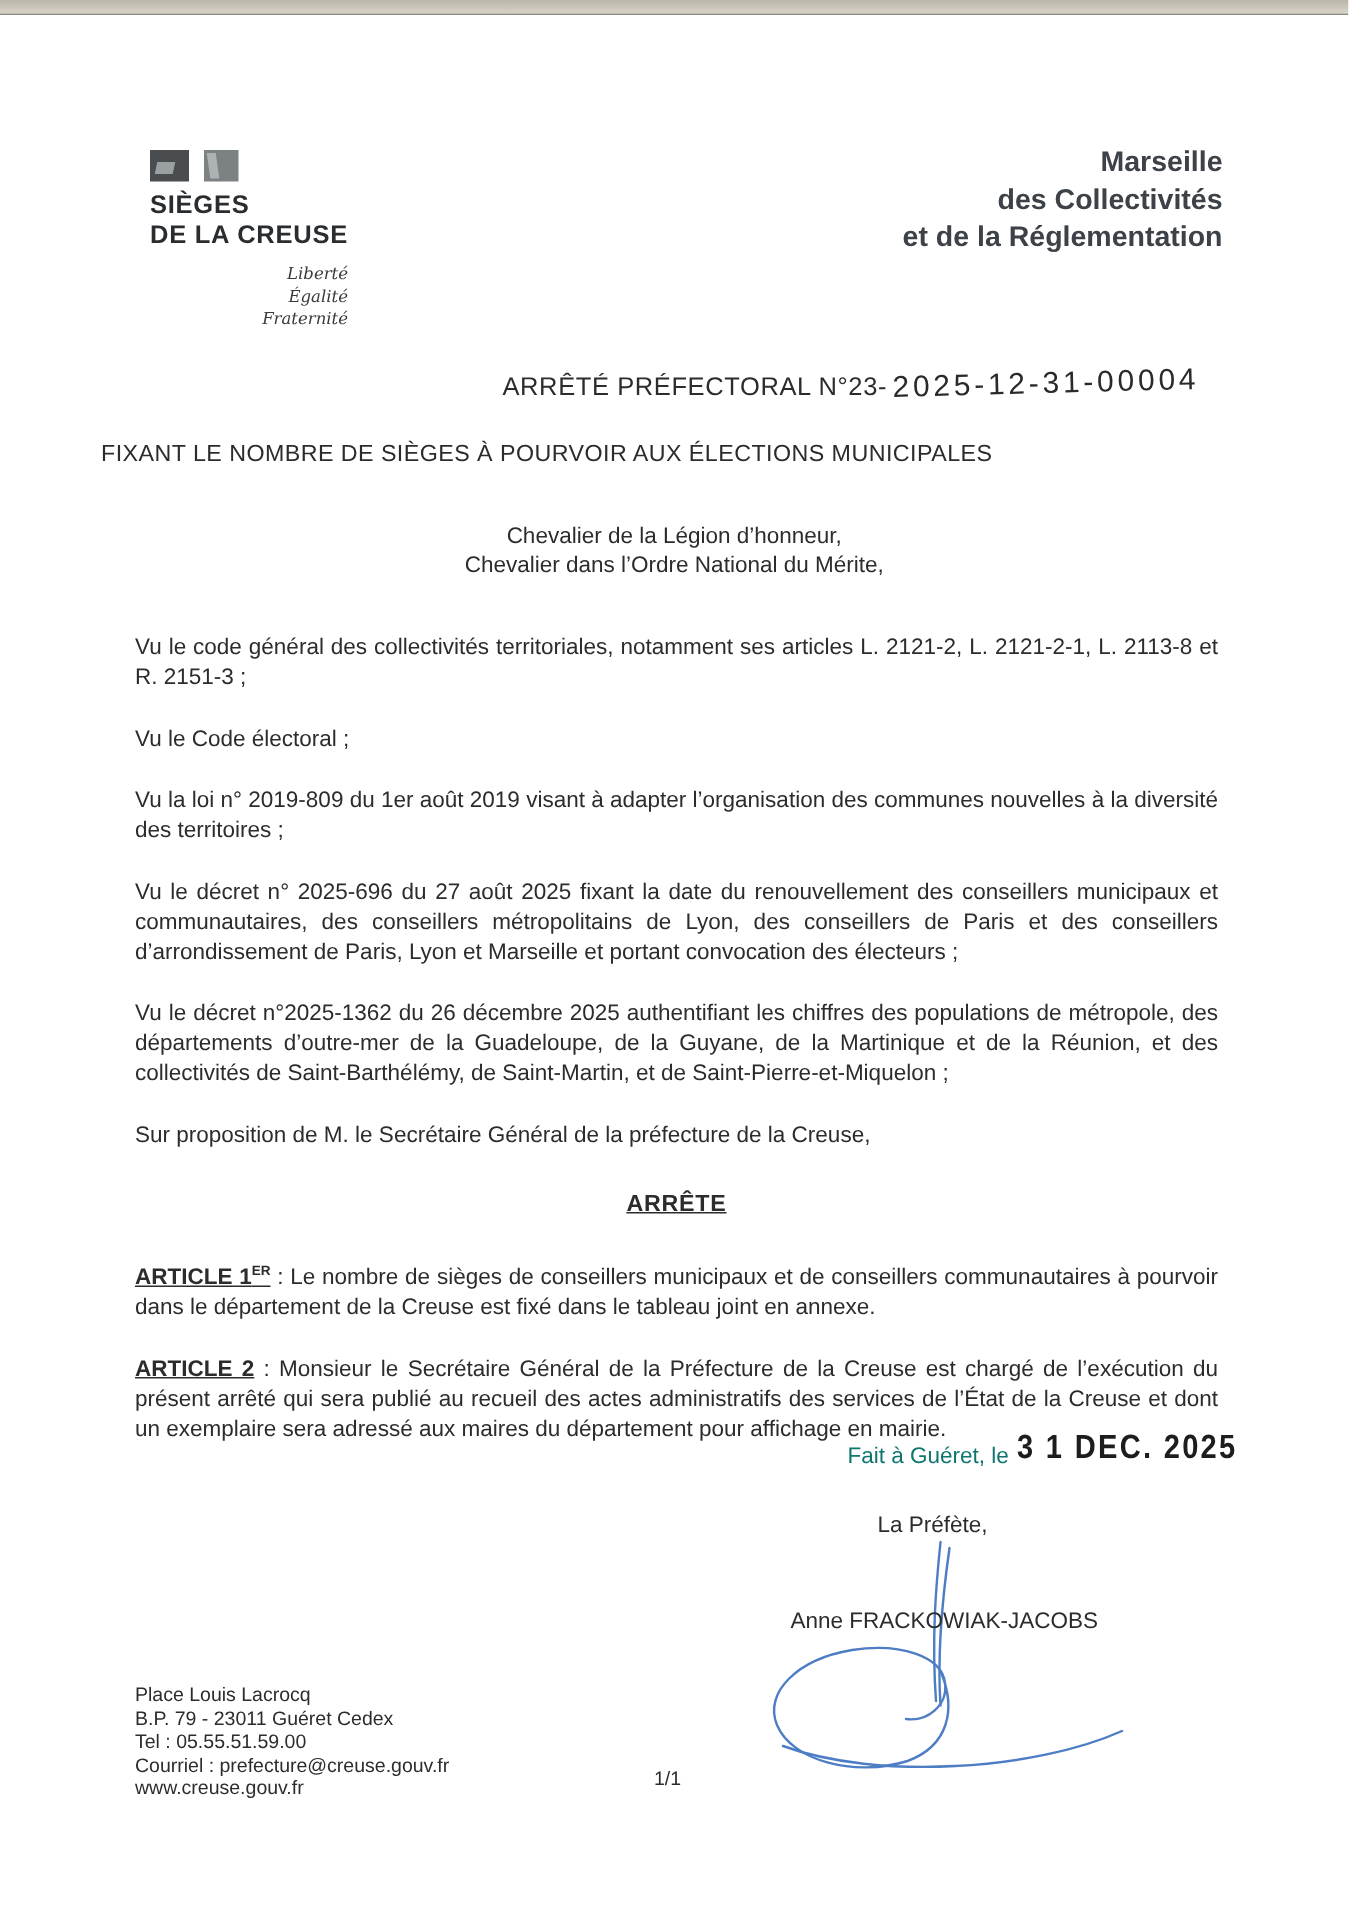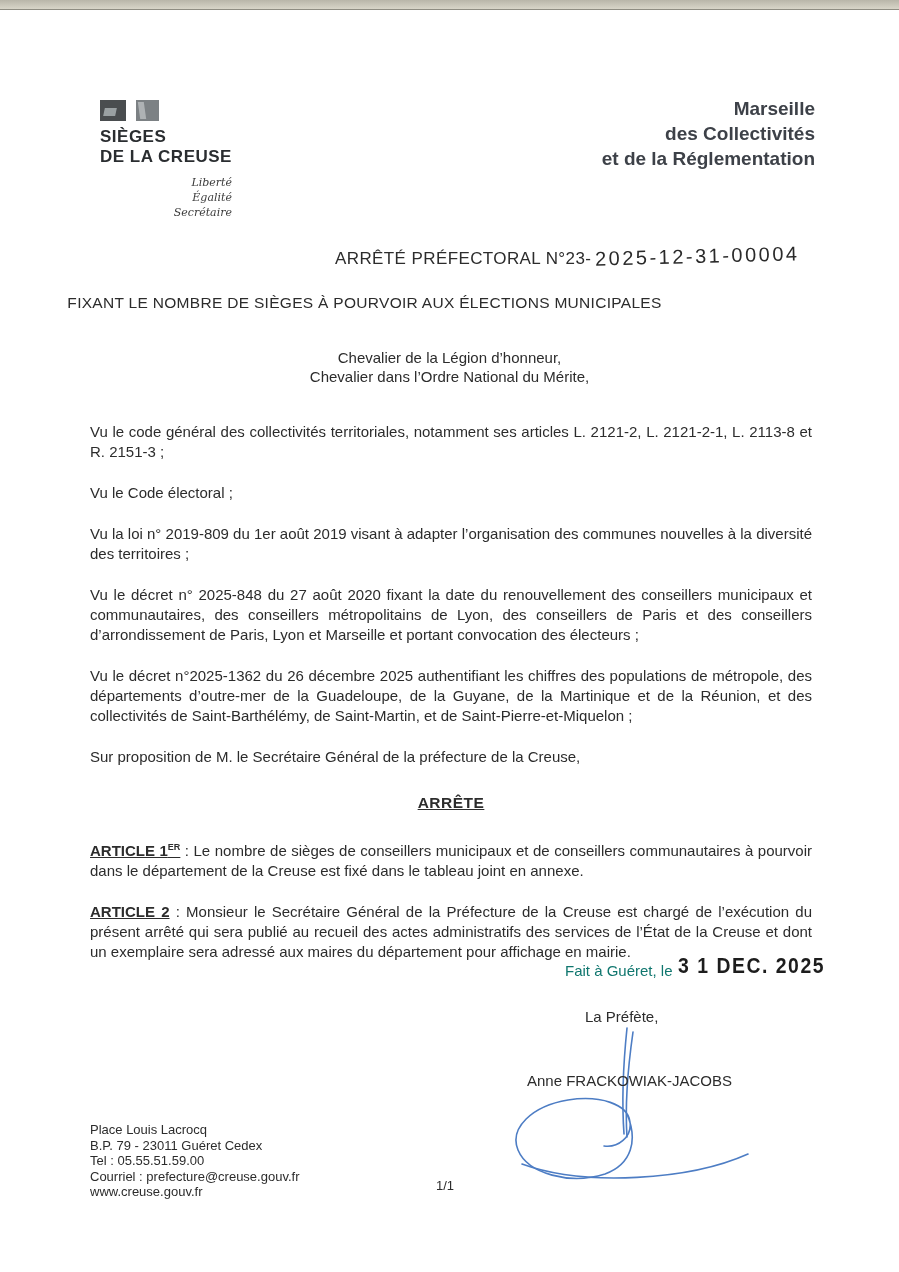--- a/index.html
+++ b/index.html
@@ -69,21 +69,21 @@
     <div class="logo-sq1"></div>
     <div class="logo-sq2"></div>
   </div>
   <div class="logo-title">
     <div>SIÈGES</div>
     <div>DE LA CREUSE</div>
   </div>
   <div class="logo-motto">
     <div>Liberté</div>
     <div>Égalité</div>
-    <div>Secrétaire</div>
+    <div>Fraternité</div>
   </div>
 </div>
 
 <div class="direction">
   <div>Marseille</div>
   <div>des Collectivités</div>
   <div>et de la Réglementation</div>
 </div>
 
 <div class="title-line">
@@ -96,21 +96,21 @@
 
 <div class="intro">
   <div>Chevalier de la Légion d’honneur,</div>
   <div>Chevalier dans l’Ordre National du Mérite,</div>
 </div>
 
 <div class="body-col">
   <p>Vu le code général des collectivités territoriales, notamment ses articles L. 2121-2, L. 2121-2-1, L. 2113-8 et R. 2151-3 ;</p>
   <p>Vu le Code électoral ;</p>
   <p>Vu la loi n° 2019-809 du 1er août 2019 visant à adapter l’organisation des communes nouvelles à la diversité des territoires ;</p>
-  <p>Vu le décret n° 2025-848 du 27 août 2020 fixant la date du renouvellement des conseillers municipaux et communautaires, des conseillers métropolitains de Lyon, des conseillers de Paris et des conseillers d’arrondissement de Paris, Lyon et Marseille et portant convocation des électeurs ;</p>
+  <p>Vu le décret n° 2025-696 du 27 août 2025 fixant la date du renouvellement des conseillers municipaux et communautaires, des conseillers métropolitains de Lyon, des conseillers de Paris et des conseillers d’arrondissement de Paris, Lyon et Marseille et portant convocation des électeurs ;</p>
   <p>Vu le décret n°2025-1362 du 26 décembre 2025 authentifiant les chiffres des populations de métropole, des départements d’outre-mer de la Guadeloupe, de la Guyane, de la Martinique et de la Réunion, et des collectivités de Saint-Barthélémy, de Saint-Martin, et de Saint-Pierre-et-Miquelon ;</p>
   <p>Sur proposition de M. le Secrétaire Général de la préfecture de la Creuse,</p>
 
   <div class="arrete-heading">
     <span>ARRÊTE</span>
   </div>
 
   <p>
     <span class="article-label"><span>ARTICLE 1</span><sup>ER</sup></span><span> :  </span><span>Le nombre de sièges de conseillers municipaux et de conseillers communautaires à pourvoir dans le département de la Creuse est fixé dans le tableau joint en annexe.</span>
   </p>

